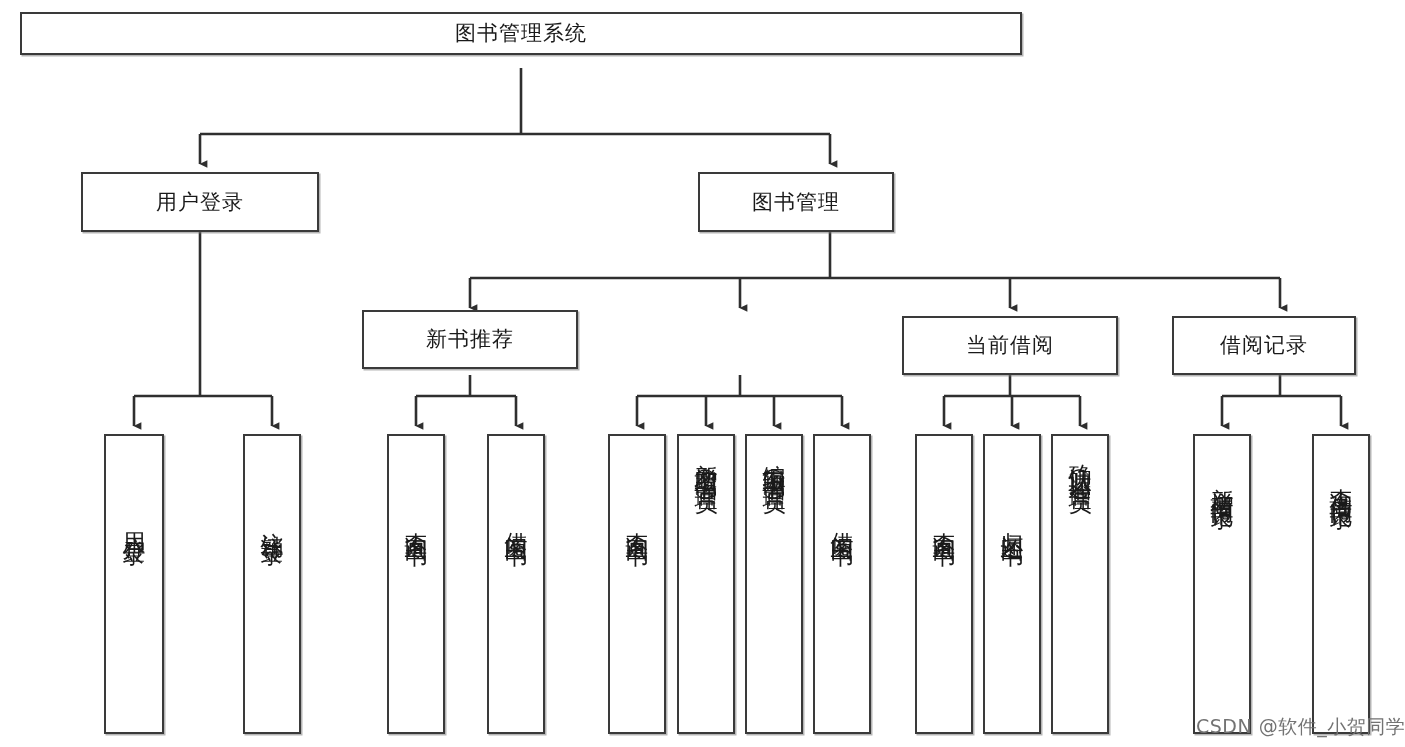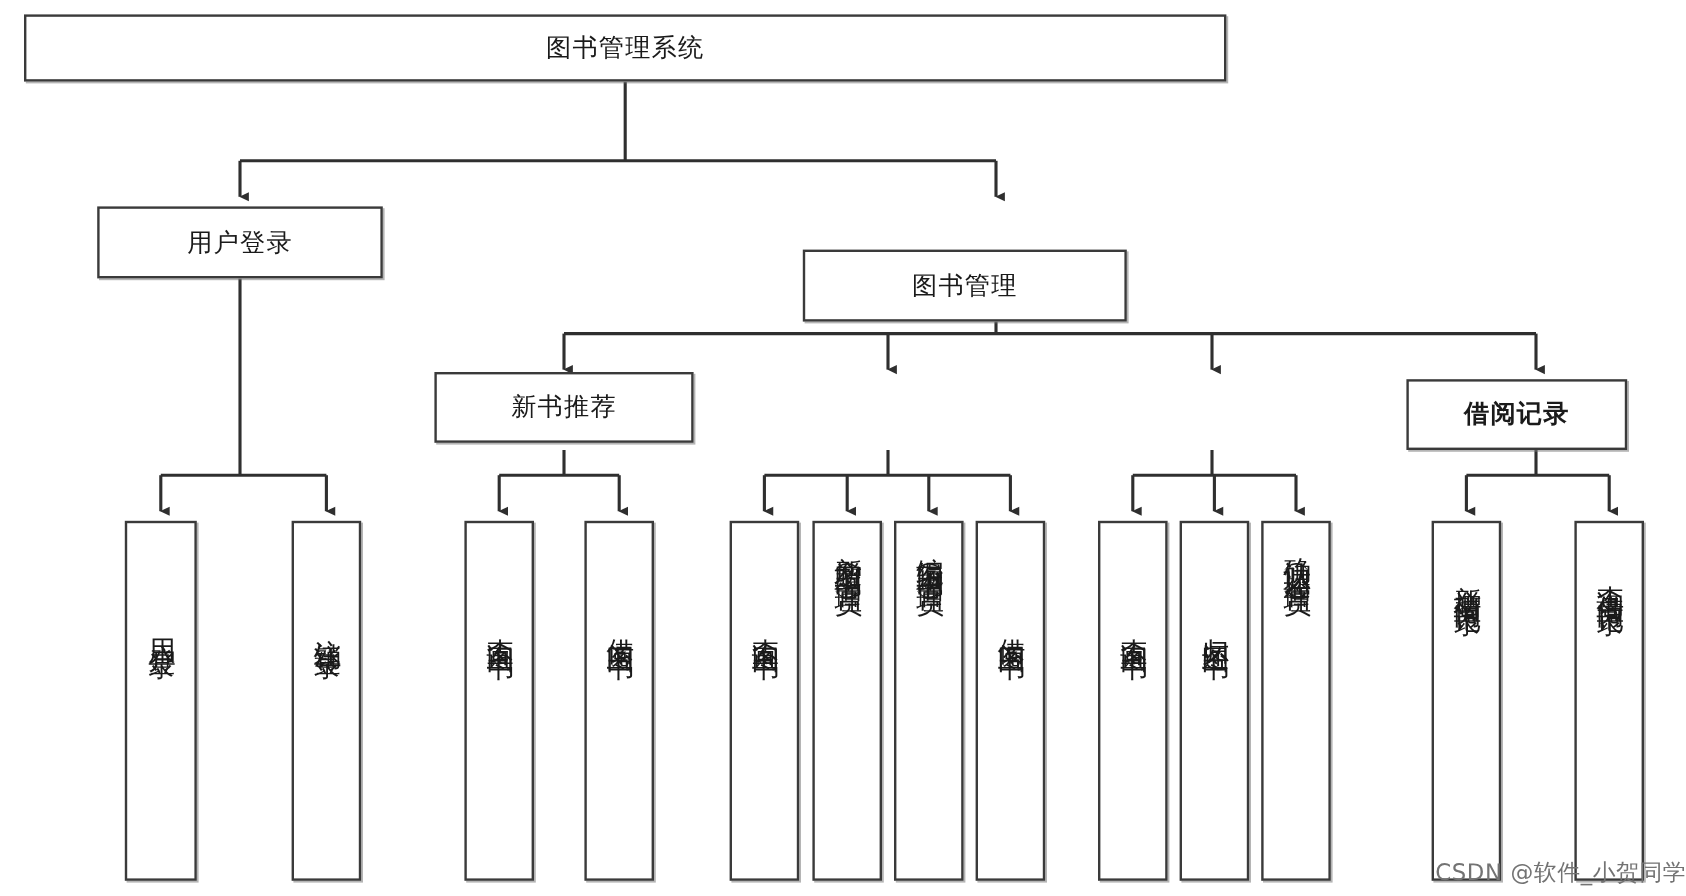--- a/index.html
+++ b/index.html
@@ -116,35 +116,38 @@
         <path d="M 944 396 L 944 426" marker-end="url(#arrowhead)"></path>
         <path d="M 1012 396 L 1012 426" marker-end="url(#arrowhead)"></path>
         <path d="M 1080 396 L 1080 426" marker-end="url(#arrowhead)"></path>
         <path d="M 1280 375 L 1280 396"></path>
         <path d="M 1222 396 L 1341 396"></path>
         <path d="M 1222 396 L 1222 426" marker-end="url(#arrowhead)"></path>
         <path d="M 1341 396 L 1341 426" marker-end="url(#arrowhead)"></path>
       </g>
   </svg>
 
-  <div class="node" style="left: 20px; top: 12px; width: 1002px; height: 56px;">
+  <div class="node" style="left: 20px; top: 12px; width: 1002px; height: 43px;">
     <span class="label">图书管理系统</span>
   </div>
 
   <div class="node" style="left: 81px; top: 172px; width: 238px; height: 60px;">
     <span class="label">用户登录</span>
   </div>
-  <div class="node" style="left: 669px; top: 172px; width: 270px; height: 60px; margin-top: 36px;">
+  <div class="node" style="left: 698px; top: 172px; width: 196px; height: 60px;">
     <span class="label">图书管理</span>
   </div>
 
   <div class="node" style="left: 362px; top: 310px; width: 216px; height: 59px;">
     <span class="label">新书推荐</span>
   </div>
-  <div class="node" style="left: 1172px; top: 316px; width: 184px; height: 59px; font-weight: bold;">
+  <div class="node" style="left: 902px; top: 316px; width: 216px; height: 59px;">
+    <span class="label">当前借阅</span>
+  </div>
+  <div class="node" style="left: 1172px; top: 316px; width: 184px; height: 59px;">
     <span class="label">借阅记录</span>
   </div>
 
   <div class="node vertical mid" style="left: 104px; top: 434px; width: 60px; height: 300px;">
     <span class="label">用户登录</span>
   </div>
   <div class="node vertical mid" style="left: 243px; top: 434px; width: 58px; height: 300px;">
     <span class="label">注销登录</span>
   </div>
 

